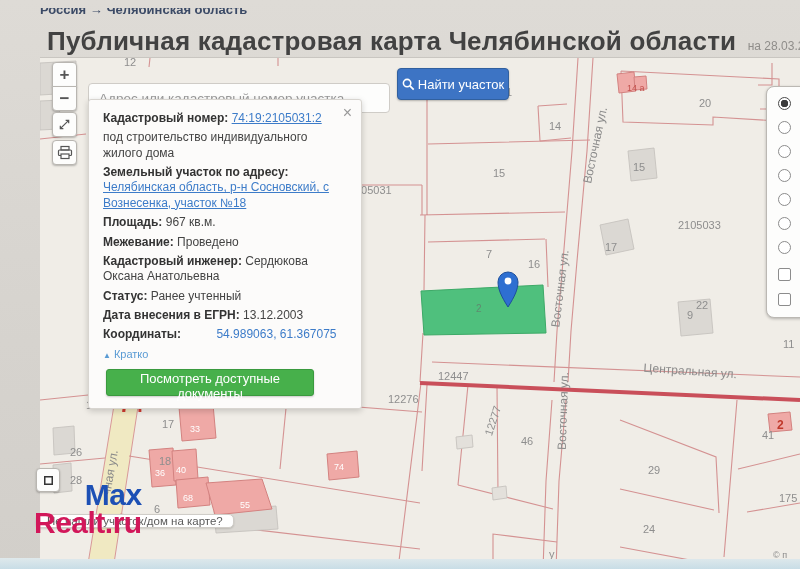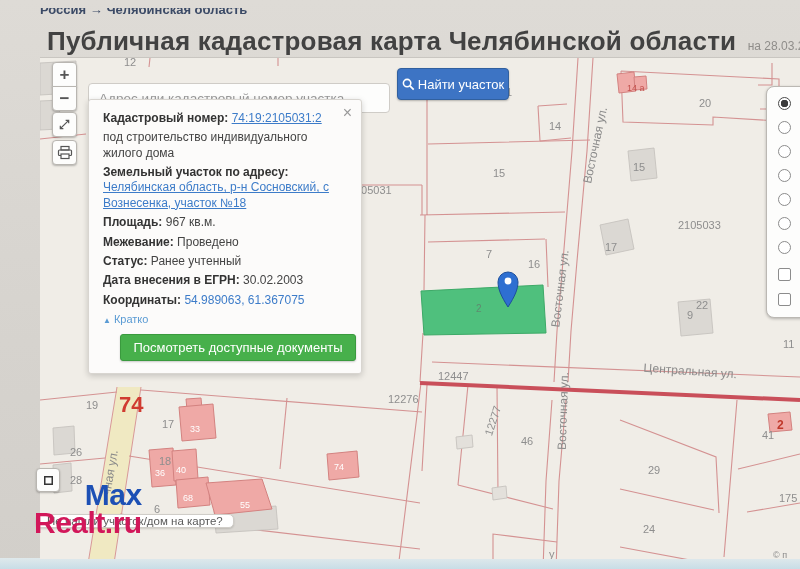--- a/index.html
+++ b/index.html
@@ -31,25 +31,25 @@
   
   .search-input{position:absolute;left:88px;top:68px;width:302px;height:30px;box-sizing:border-box;border:1px solid #cfccc7;border-radius:4px;padding:2px 10px;font-size:13.5px;color:#444;background:#fdfdfc;z-index:5;margin-top:15px;}
   .search-input::placeholder{color:#9a9a9a;}
   .find-btn{position:absolute;left:397px;top:68px;width:110px;height:30px;background:#3d74c4;border:1px solid #31609f;border-radius:4px;color:#fff;font-size:13px;display:flex;align-items:center;justify-content:center;gap:3px;z-index:5;cursor:pointer;box-shadow:0 1px 2px rgba(0,0,0,.25);}
 
   
   .popup{position:absolute;left:88px;top:99px;width:274px;box-sizing:border-box;background:#fcfbfa;border:1px solid #d8d5d0;border-radius:3px;box-shadow:0 2px 6px rgba(0,0,0,.18);padding:11px 14px 10px;z-index:6;font-size:12px;color:#444;line-height:1.28;}
   .popup .f{margin:0 0 4px;}
   .popup b{color:#333;}
   .lnk{color:#3d7cc9;text-decoration:underline;cursor:pointer;}
-  .lnk-plain{color:#3d7cc9;cursor:pointer;}
+  .lnk-plain{color:#3d7cc9;cursor:pointer;margin-left:32px;}
   .close-x{position:absolute;right:9px;top:5px;font-size:16px;color:#999;cursor:pointer;line-height:1;}
   .kratko{font-size:11px;color:#5a9bd4;margin:0 0 6px;cursor:pointer;}
   .kratko .tri{font-size:8px;margin-right:3px;}
-  .docs-btn{display:block;margin:8px 0 2px 17px;width:236px;height:27px;background:#47b04b;border:1px solid #3a9a3e;border-radius:3px;color:#fff;font-size:13px;cursor:pointer;box-shadow:0 1px 2px rgba(0,0,0,.2);}
+  .docs-btn{display:block;margin:8px 0 2px 3px;width:208px;height:27px;background:#47b04b;border:1px solid #3a9a3e;border-radius:3px;color:#fff;font-size:13px;cursor:pointer;box-shadow:0 1px 2px rgba(0,0,0,.2);}
 
   
   .layers{position:absolute;left:766px;top:86px;width:46px;height:232px;background:#fdfdfc;border:1px solid #bbb8b3;border-radius:8px 0 0 8px;box-shadow:0 1px 3px rgba(0,0,0,.25);z-index:4;box-sizing:border-box;padding:10px 0 0 11px;}
   .radio{width:13px;height:13px;border:1.5px solid #8c8c8c;border-radius:50%;background:#fff;margin-bottom:11px;box-sizing:border-box;cursor:pointer;}
   .radio.checked{border-color:#4a4a4a;background:radial-gradient(circle,#3c3c3c 0 3.5px,#fff 4px);}
   .chk{width:13px;height:13px;border:1.5px solid #8c8c8c;border-radius:2px;background:#fff;box-sizing:border-box;cursor:pointer;}
   .chk1{margin-top:14px;}
   .chk2{margin-top:12px;}
 
   
@@ -244,24 +244,26 @@
     <span class="close-x">×</span>
     <p class="f"><b>Кадастровый номер:</b>
       <span class="lnk">74:19:2105031:2</span></p>
     <p class="f">под строительство индивидуального жилого дома</p>
     <p class="f"><b>Земельный участок по адресу:</b>
       <span class="lnk">Челябинская область, р-н Сосновский, с Вознесенка, участок №18</span></p>
     <p class="f"><b>Площадь:</b>
       <span>967 кв.м.</span></p>
     <p class="f"><b>Межевание:</b>
       <span>Проведено</span></p>
+    <p class="f"><b>Кадастровый инженер:</b>
+      <span>Сердюкова Оксана Анатольевна</span></p>
     <p class="f"><b>Статус:</b>
       <span>Ранее учтенный</span></p>
     <p class="f"><b>Дата внесения в ЕГРН:</b>
-      <span>30.02.2003</span></p>
+      <span>13.12.2003</span></p>
     <p class="f"><b>Координаты:</b>
       <span class="lnk-plain">54.989063, 61.367075</span></p>
     <p class="kratko"><span class="tri">▲</span><span>Кратко</span></p>
     <button class="docs-btn">Посмотреть доступные документы</button>
   </div>
 
   <div class="map-tooltip">Не нашли участок/дом на карте?</div>
   <div class="watermark">
     <div class="w1">Max</div>
     <div class="w2">Realt.ru</div>

